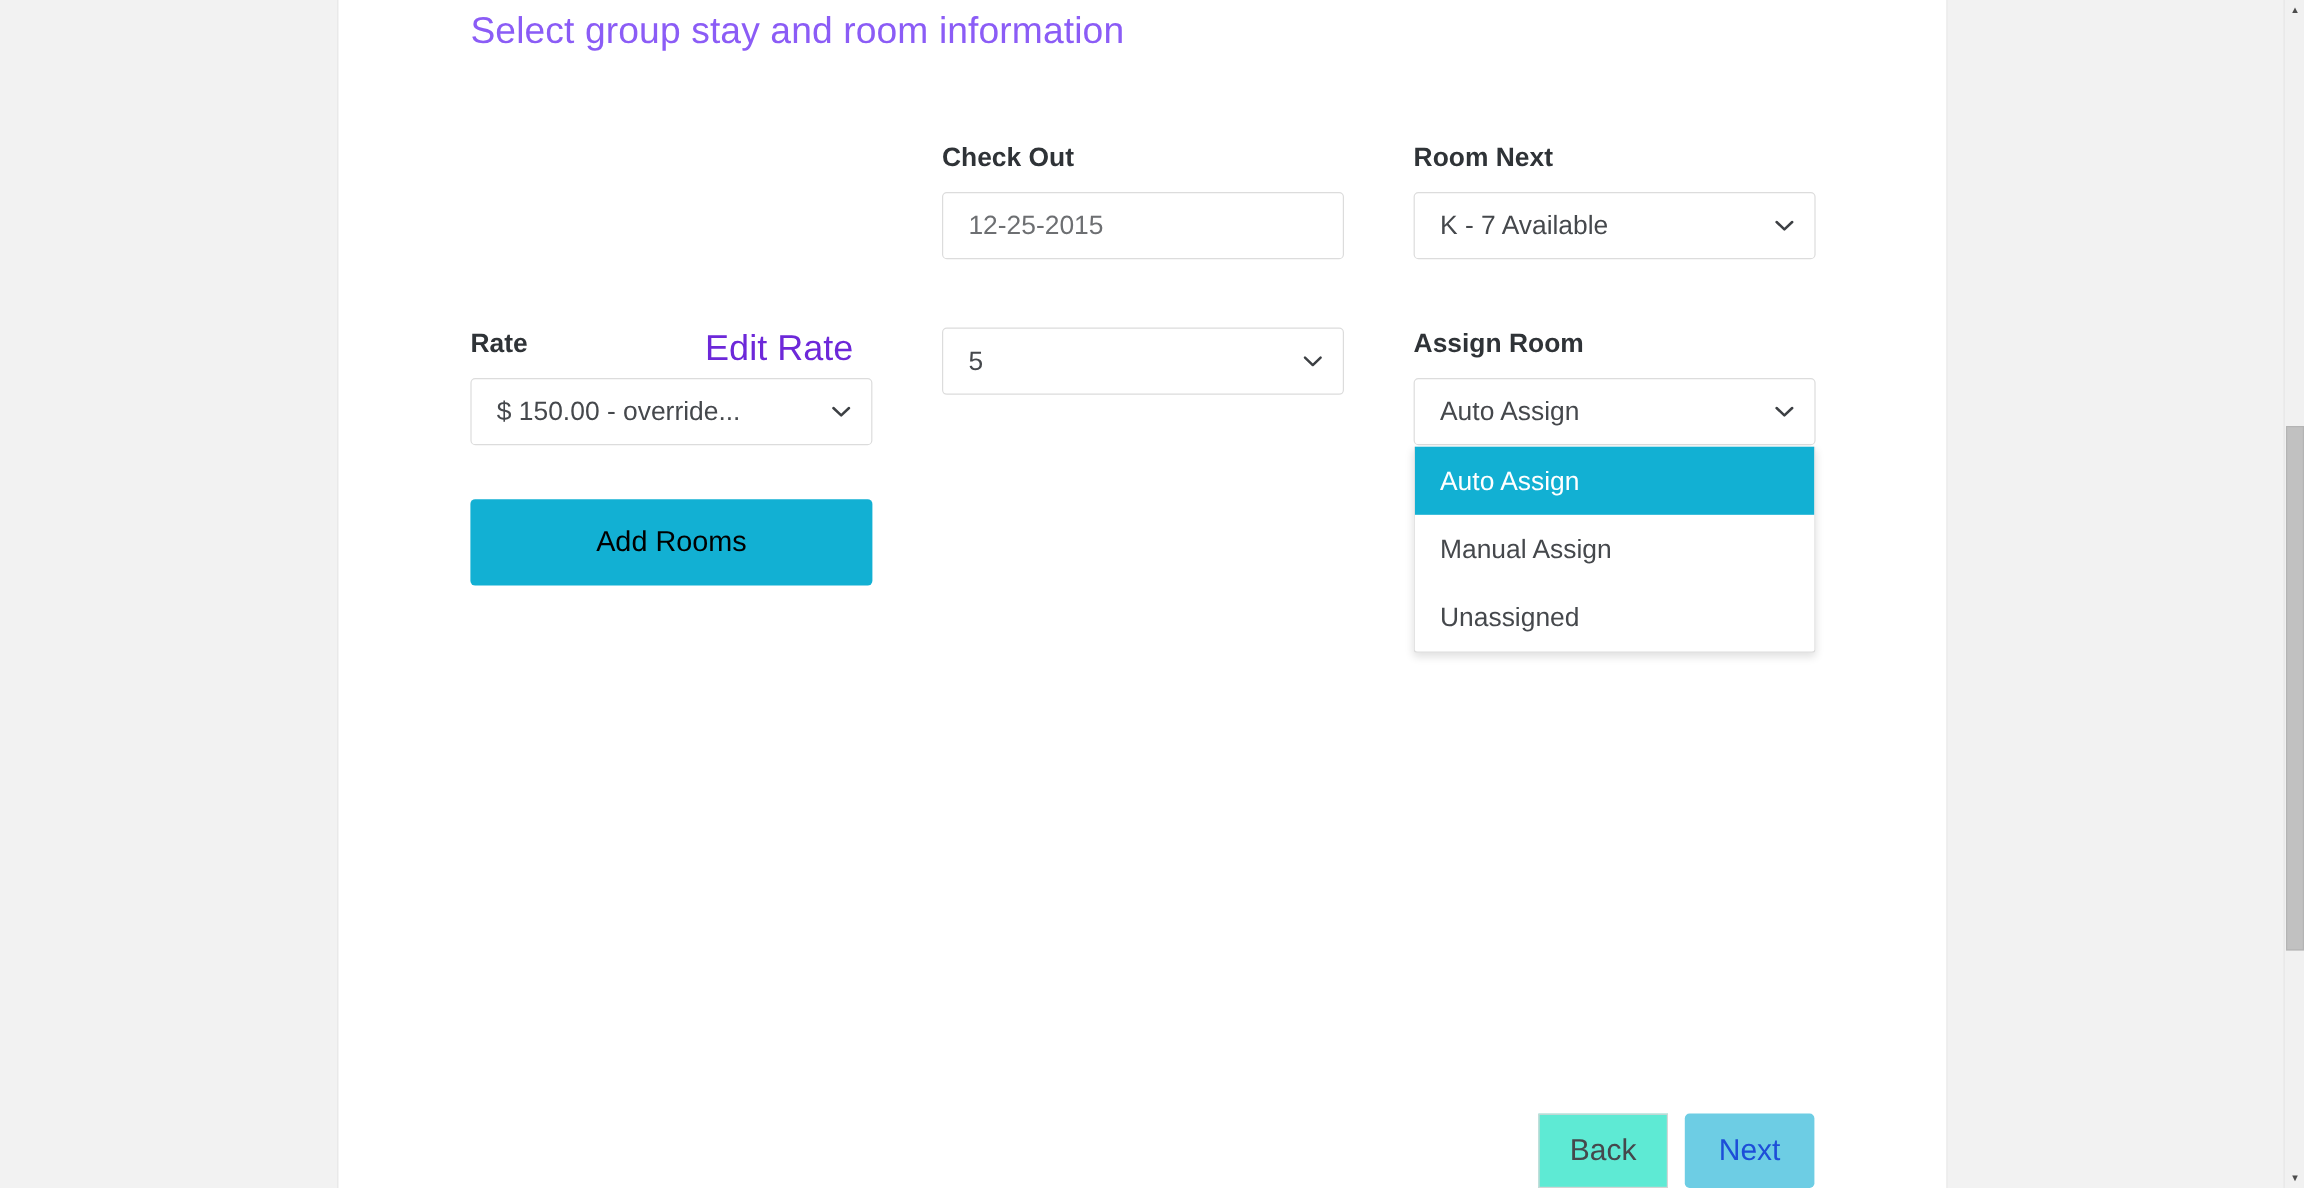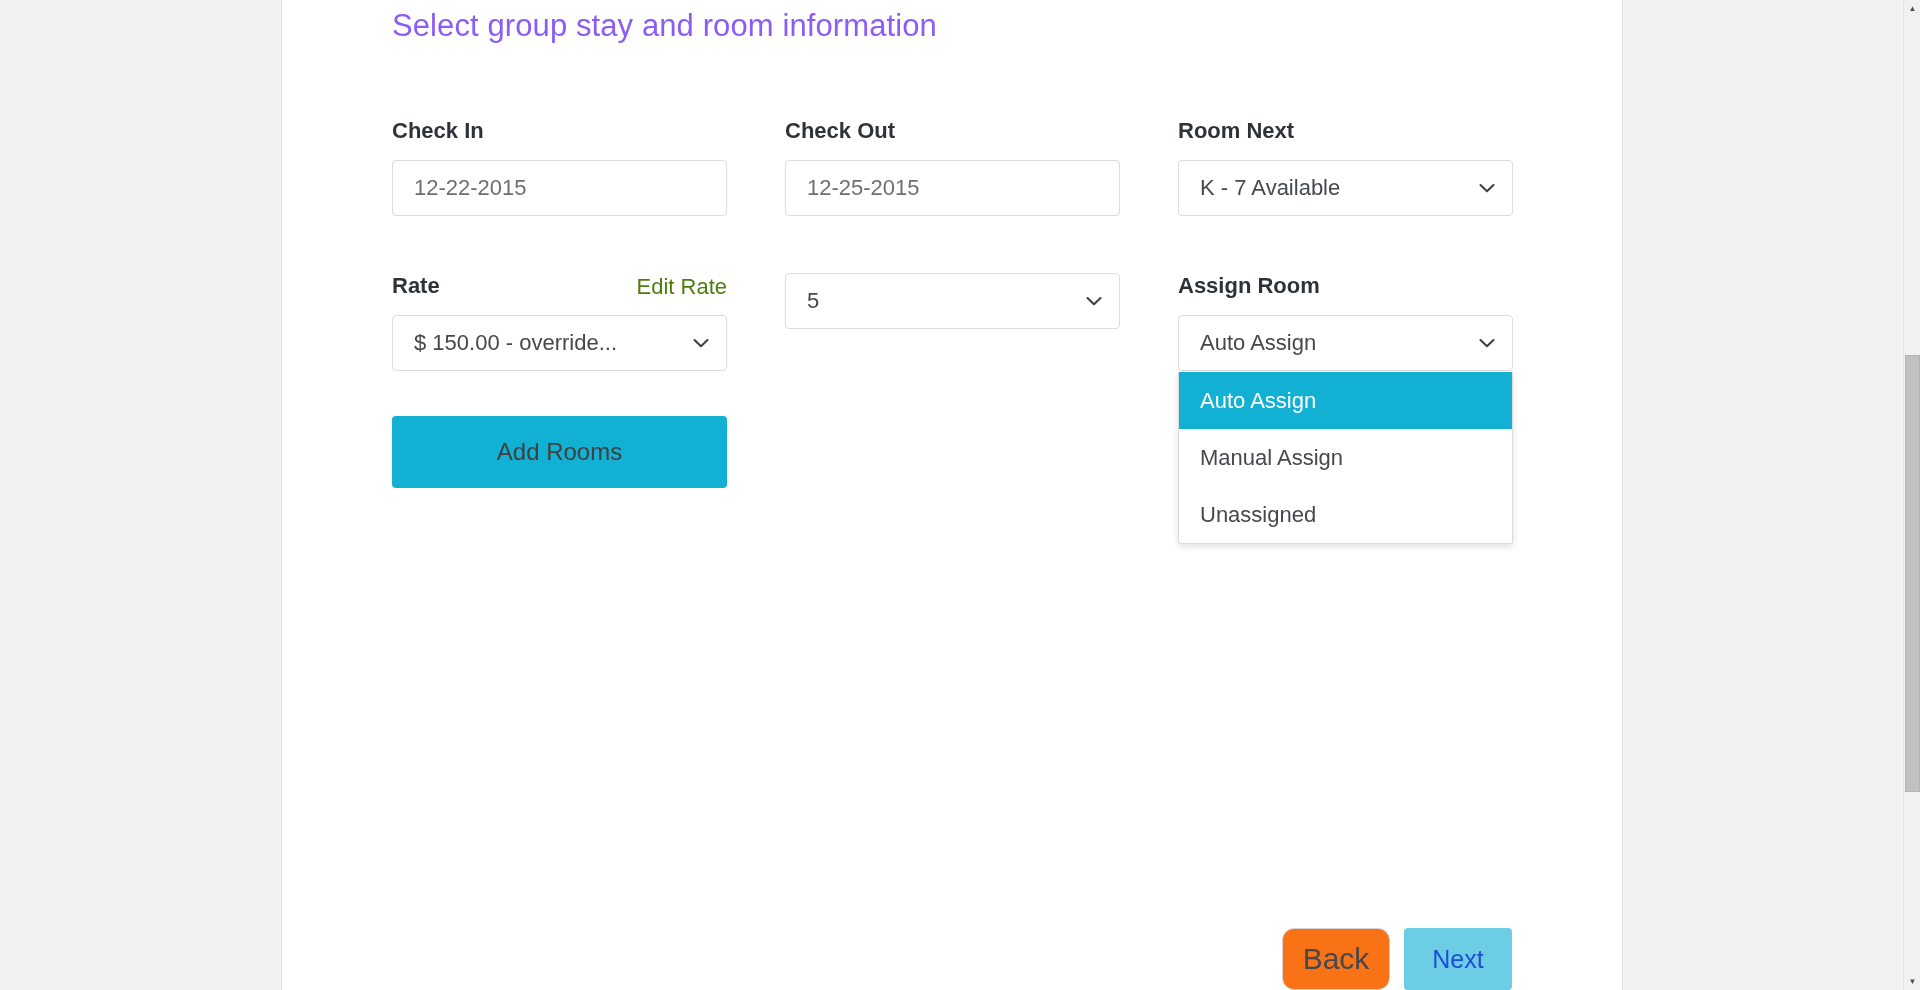--- a/index.html
+++ b/index.html
@@ -72,24 +72,24 @@
 
   .field-label {
     font-size: 22px;
     font-weight: 700;
     color: #2f3337;
     white-space: nowrap;
   }
 
   .edit-link {
     position: absolute;
-    right: 0;
+    right: 16px;
     top: 1px;
-    font-size: 22px;
-    color: #4d7c0f;
+    font-size: 30px;
+    color: #6d28d9;
     text-decoration: none;
     cursor: pointer;
     white-space: nowrap;
   }
 
   
   .control {
     position: relative;
     height: 56px;
     width: 335px;
@@ -155,47 +155,47 @@
   
   .btn-add {
     position: absolute;
     left: 110px;
     top: 416px;
     width: 335px;
     height: 72px;
     background: #12b0d3;
     border: none;
     border-radius: 4px;
-    color: #404040;
+    color: #000000;
     font-family: "Liberation Sans", sans-serif;
     font-size: 24px;
     cursor: pointer;
   }
 
   
   .footer {
     position: absolute;
     left: 110px;
     right: 110px;
     bottom: 0;
     height: 62px;
     display: flex;
     justify-content: flex-end;
     align-items: flex-start;
   }
 
   .btn-back {
     width: 108px;
     height: 62px;
-    background: #f97316;
+    background: #5eead4;
     border: 1px solid #d5d5d5;
-    border-radius: 12px;
+    border-radius: 0;
     color: #45484c;
     font-family: "Liberation Sans", sans-serif;
-    font-size: 30px;
+    font-size: 25px;
     cursor: pointer;
   }
 
   .btn-next {
     width: 108px;
     height: 62px;
     margin-left: 14px;
     background: #6dcde4;
     border: none;
     border-radius: 4px;
@@ -245,28 +245,20 @@
 <div id="app">
 
   <div class="card">
 
     <div class="page-title">Select group stay and room information</div>
 
     <div class="form">
 
       <div class="row">
 
-        <div class="field col1">
-          <div class="field-head">
-            <span class="field-label">Check In</span>
-          </div>
-          <div class="control">
-            <span class="value">12-22-2015</span>
-          </div>
-        </div>
 
         <div class="field col2">
           <div class="field-head">
             <span class="field-label">Check Out</span>
           </div>
           <div class="control">
             <span class="value">12-25-2015</span>
           </div>
         </div>
 

